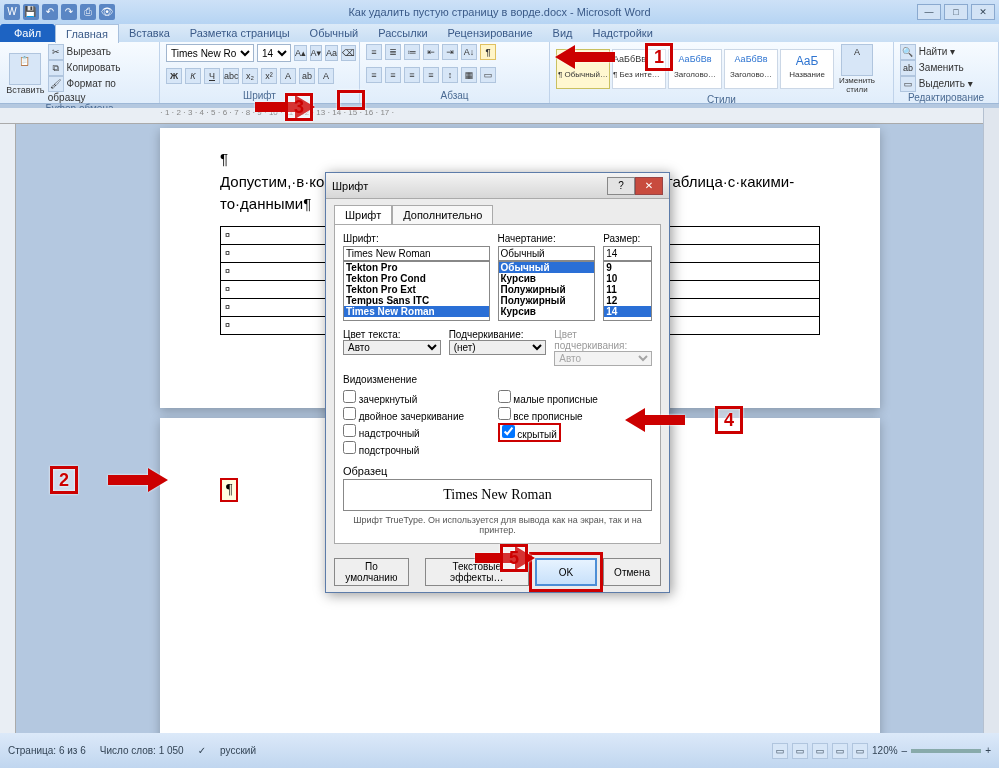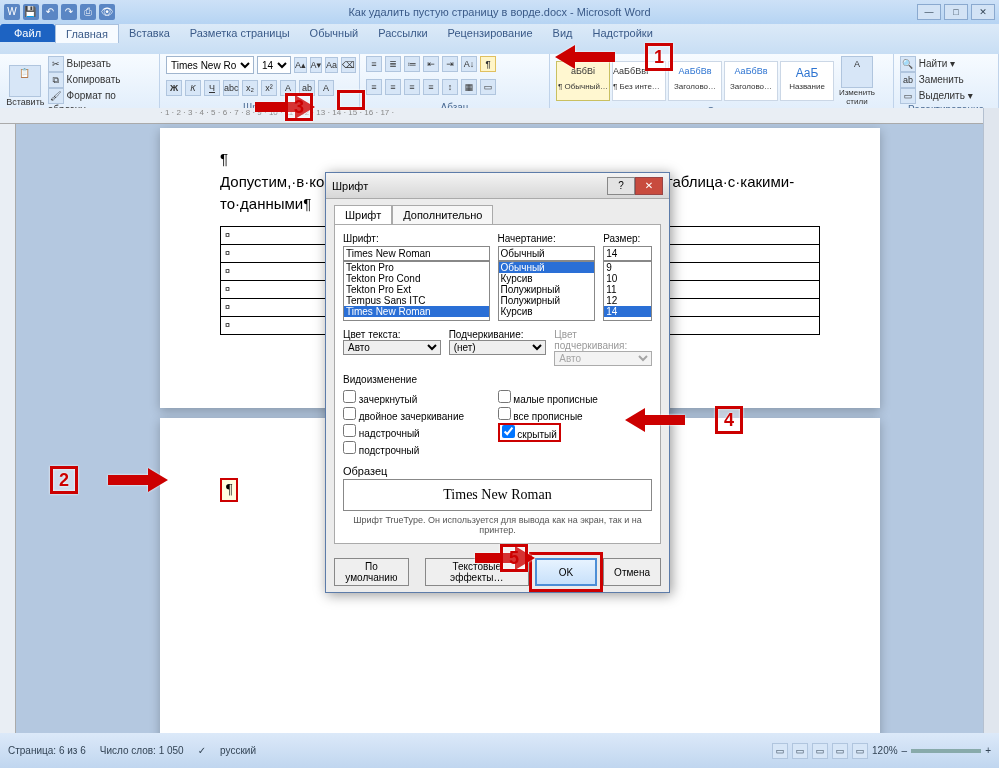--- a/index.html
+++ b/index.html
@@ -7,21 +7,21 @@
 
 
 .titlebar { height: 24px; background: linear-gradient(#cde1f7,#b6d4f3); display: flex; align-items: center; font-size: 11px; position: relative; }
 .titlebar .qat { display: flex; gap: 3px; padding-left: 4px; }
 .qat span { width: 16px; height: 16px; display: inline-block; background: #5a86c4; border-radius: 2px; font-size: 10px; text-align: center; line-height: 16px; color: #fff; }
 .titlebar .title { position: absolute; left: 50%; transform: translateX(-50%); color: #3a5a88; }
 .titlebar .wincontrols { margin-left: auto; display: flex; gap: 3px; padding-right: 4px; }
 .wincontrols span { width: 24px; height: 16px; background: #d3e3f5; border: 1px solid #8aa9cf; text-align: center; font-size: 9px; line-height: 14px; color: #345; }
 
 
-.ribbontabs { height: 30px; background: linear-gradient(#dceaf8,#c8def4); display: flex; align-items: flex-start; font-size: 11px; }
+.ribbontabs { height: 18px; background: linear-gradient(#dceaf8,#c8def4); display: flex; align-items: center; font-size: 11px; }
 .ribbontabs .file { background: #1d63c2; color: #fff; padding: 3px 14px; border-radius: 3px 3px 0 0; }
 .ribbontabs .tab { padding: 3px 10px; color: #3a5a88; }
 .ribbontabs .tab.active { background: #f7fbff; border: 1px solid #a8c0dd; border-bottom: none; }
 
 
 .ribbon { height: 62px; background: linear-gradient(#f7fbff,#e0edfb); border-bottom: 1px solid #9eb8d7; display: flex; font-size: 10px; color: #333; }
 .grp { border-right: 1px solid #c0d3ea; padding: 2px 6px; display: flex; flex-direction: column; justify-content: space-between; position: relative; }
 .grp .label { text-align: center; font-size: 10px; color: #4a6a92; }
 .grp .row { display: flex; align-items: center; gap: 3px; }
 .icn { width: 16px; height: 16px; background: #d7e6f7; border: 1px solid #b0c5de; display: inline-block; text-align: center; font-size: 9px; line-height: 14px; }
@@ -53,21 +53,21 @@
 .dlg-ctrl span { width: 28px; height: 18px; text-align: center; border: 1px solid #888; background: #e3e3e3; font-size: 10px; line-height: 16px; }
 .dlg-ctrl span.x { background: #c84b3e; color: #fff; border-color: #944; }
 .dlg-tabs { display: flex; margin: 6px 8px 0; }
 .dlg-tabs span { padding: 3px 10px; border: 1px solid #aaa; background: #f7f7f7; border-bottom: none; }
 .dlg-tabs span.active { background: #fff; }
 .dlg-body { background: #fff; margin: 0 8px 8px; border: 1px solid #aaa; padding: 8px; }
 .triple { display: flex; gap: 8px; }
 .triple .col { flex: 1; }
 .col label { display: block; font-size: 10px; margin-bottom: 2px; }
 .col input { width: 100%; font-size: 10px; padding: 1px 2px; border: 1px solid #888; }
-.col .list { height: 60px; border: 1px solid #888; font-size: 10px; overflow: hidden; background: #fff; }
+.col .list { height: 60px; border: 1px solid #888; font-size: 10px; overflow: hidden; background: #fff; font-weight: bold; }
 .col .list div { padding: 0 2px; }
 .col .list div.sel { background: #2a6fd6; color: #fff; }
 .triple2 { display: flex; gap: 8px; margin-top: 8px; }
 .triple2 div { flex: 1; }
 .triple2 label { display: block; font-size: 10px; }
 .triple2 select { width: 100%; font-size: 10px; border: 1px solid #888; }
 .fx { margin-top: 8px; }
 .fx .fx-title { font-size: 10px; margin-bottom: 4px; }
 .fx .cols { display: flex; }
 .fx .cols .c { flex: 1; }

